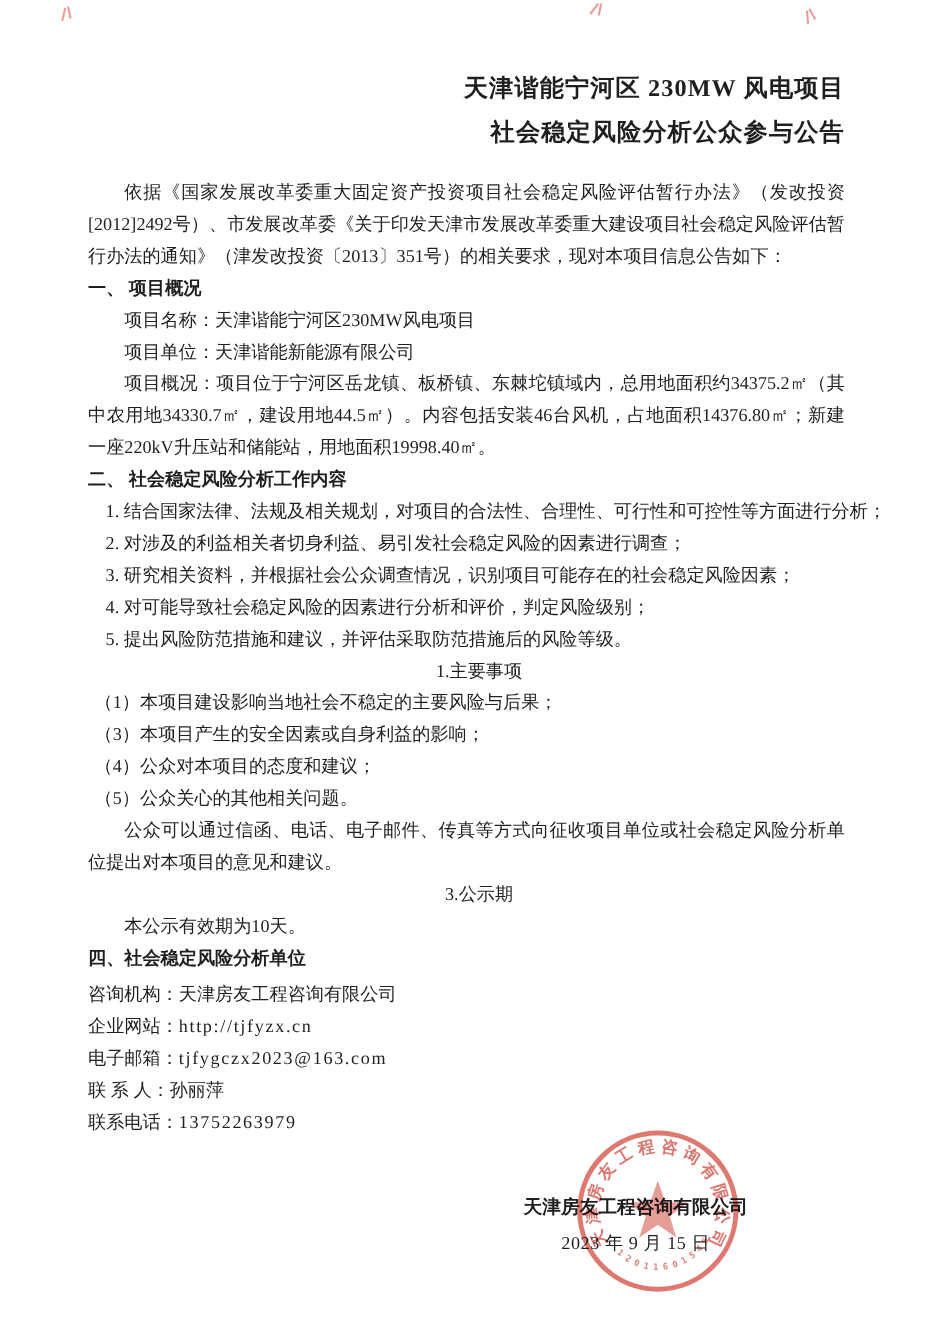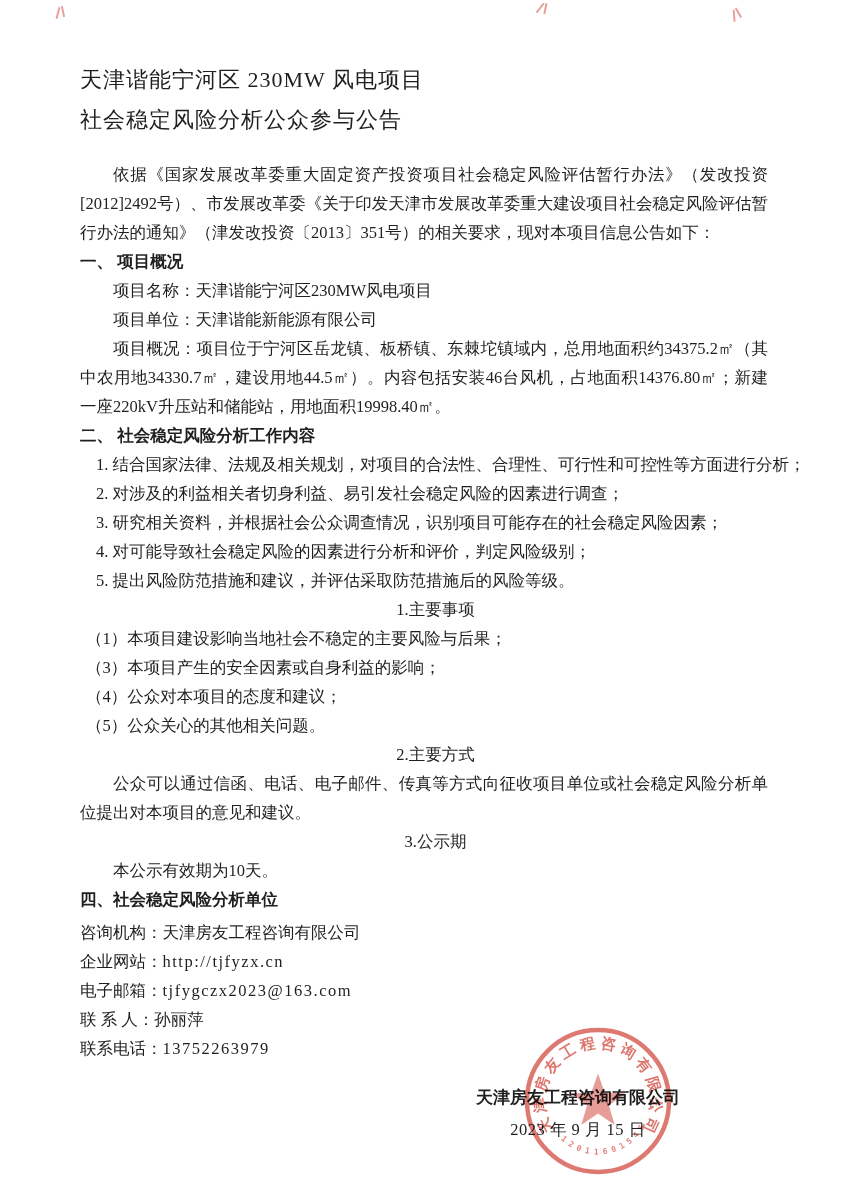--- a/index.html
+++ b/index.html
@@ -9,21 +9,21 @@
     width:848px; height:1200px;
     margin:0 auto;
     background:#ffffff;
     overflow:hidden;
     color:#1f1f1f;
     font-family:"Liberation Serif","DejaVu Serif",serif;
     font-size:16.5px;
     line-height:29px;
     padding:60px 80px 0 80px;
   }
-  .doc-title { text-align:left; font-weight:normal; font-size:22px; line-height:40px; letter-spacing:1px; }
+  .doc-title { text-align:right; font-weight:bold; font-size:22px; line-height:40px; letter-spacing:1px; }
   .intro { margin-top:20px; text-indent:2em; text-align:justify; }
   .h-sec { font-weight:bold; }
   .ln-indent2 { text-indent:2em; text-align:justify; }
   .ln-item { margin-left:16px; white-space:nowrap; }
   .ln-sub { margin-left:23px;text-align:center; }
   .ln-paren { margin-left:6px; }
   .para { text-indent:2em; text-align:justify; }
   .contact { margin-top:4px; }
   .c-row { display:flex; align-items:flex-start;flex-direction:column; }
   .c-left { width:367px; display:flex; flex-shrink:0; }
@@ -67,21 +67,20 @@
   <div class="ln-item">2. 对涉及的利益相关者切身利益、易引发社会稳定风险的因素进行调查；</div>
   <div class="ln-item">3. 研究相关资料，并根据社会公众调查情况，识别项目可能存在的社会稳定风险因素；</div>
   <div class="ln-item">4. 对可能导致社会稳定风险的因素进行分析和评价，判定风险级别；</div>
   <div class="ln-item">5. 提出风险防范措施和建议，并评估采取防范措施后的风险等级。</div>
 
   <div class="ln-sub">1.主要事项</div>
   <div class="ln-paren">（1）本项目建设影响当地社会不稳定的主要风险与后果；</div>
   <div class="ln-paren">（3）本项目产生的安全因素或自身利益的影响；</div>
   <div class="ln-paren">（4）公众对本项目的态度和建议；</div>
   <div class="ln-paren">（5）公众关心的其他相关问题。</div>
-  <div class="ln-sub">2.主要方式</div>
   <div class="para">公众可以通过信函、电话、电子邮件、传真等方式向征收项目单位或社会稳定风险分析单位提出对本项目的意见和建议。</div>
   <div class="ln-sub">3.公示期</div>
   <div class="ln-indent2">本公示有效期为10天。</div>
 
   <div class="h-sec">四、社会稳定风险分析单位</div>
 
   <div class="contact">
     <div class="c-row">
       <div class="c-left">
         <span class="lbl">咨询机构：</span>

